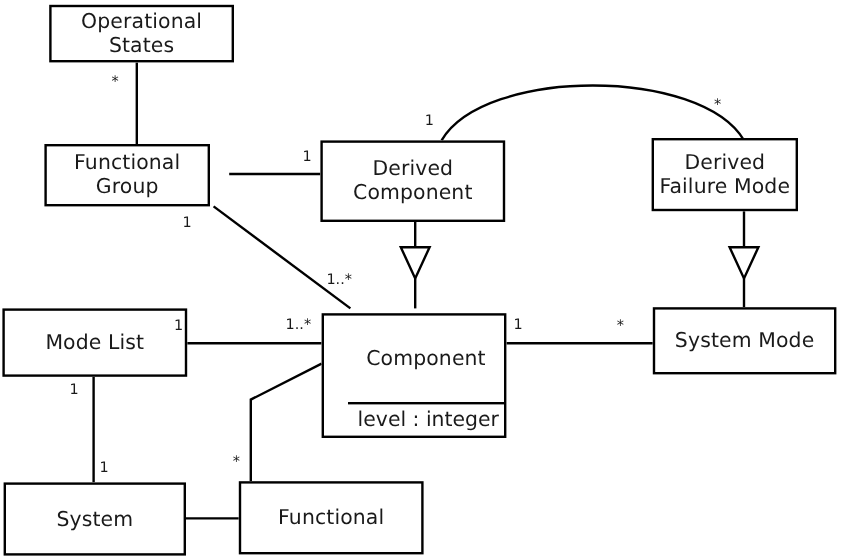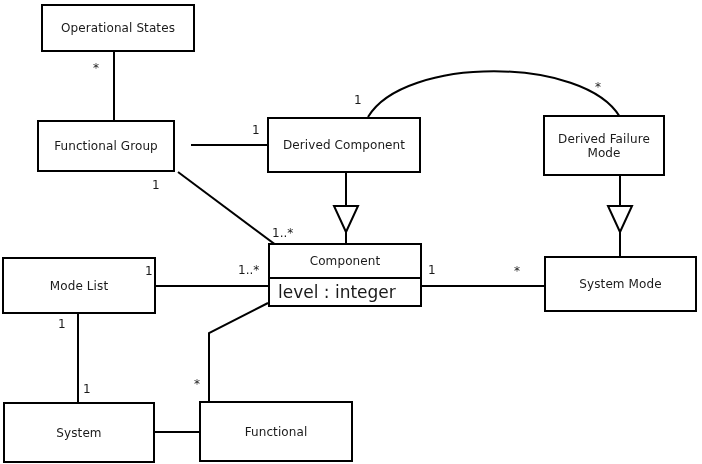--- a/index.html
+++ b/index.html
@@ -32,21 +32,21 @@
     display: flex;
     flex-direction: column;
     z-index: 3;
   }
   .uml-name-compartment {
     flex: 1 1 auto;
     display: flex;
     align-items: center;
     justify-content: center;
     text-align: center;
-    font-size: 12px;
+    font-size: 17px;
     color: #1a1a1a;
     padding: 0 4px;
     letter-spacing: 0.1px;
   }
   .uml-attr-compartment {
     box-sizing: border-box;
     border-top: 2px solid #000000;
     display: flex;
     align-items: center;
     justify-content: flex-start;
@@ -101,33 +101,33 @@
   </svg>
 
   <div class="uml-class" style="left:41px; top:4px; width:154px; height:48px;">
     <div class="uml-name-compartment">Operational States</div>
   </div>
 
   <div class="uml-class" style="left:37px; top:120px; width:138px; height:52px;">
     <div class="uml-name-compartment">Functional Group</div>
   </div>
 
-  <div class="uml-class" style="left:267px; top:117px; width:154px; height:56px;">
+  <div class="uml-class" style="left:267px; top:117px; width:154px; height:68px;">
     <div class="uml-name-compartment">Derived Component</div>
   </div>
 
   <div class="uml-class" style="left:543px; top:115px; width:122px; height:61px;">
     <div class="uml-name-compartment">Derived Failure Mode</div>
   </div>
 
   <div class="uml-class" style="left:2px; top:257px; width:154px; height:57px;">
     <div class="uml-name-compartment">Mode List</div>
   </div>
 
-  <div class="uml-class" style="left:268px; top:243px; width:154px; height:64px;">
+  <div class="uml-class" style="left:268px; top:261px; width:154px; height:104px;padding-left:20px;">
     <div class="uml-name-compartment">Component</div>
     <div class="uml-attr-compartment">level : integer</div>
   </div>
 
   <div class="uml-class" style="left:544px; top:256px; width:153px; height:56px;">
     <div class="uml-name-compartment">System Mode</div>
   </div>
 
   <div class="uml-class" style="left:3px; top:402px; width:152px; height:61px;justify-content:center;">
     <div class="uml-name-compartment">System</div>

